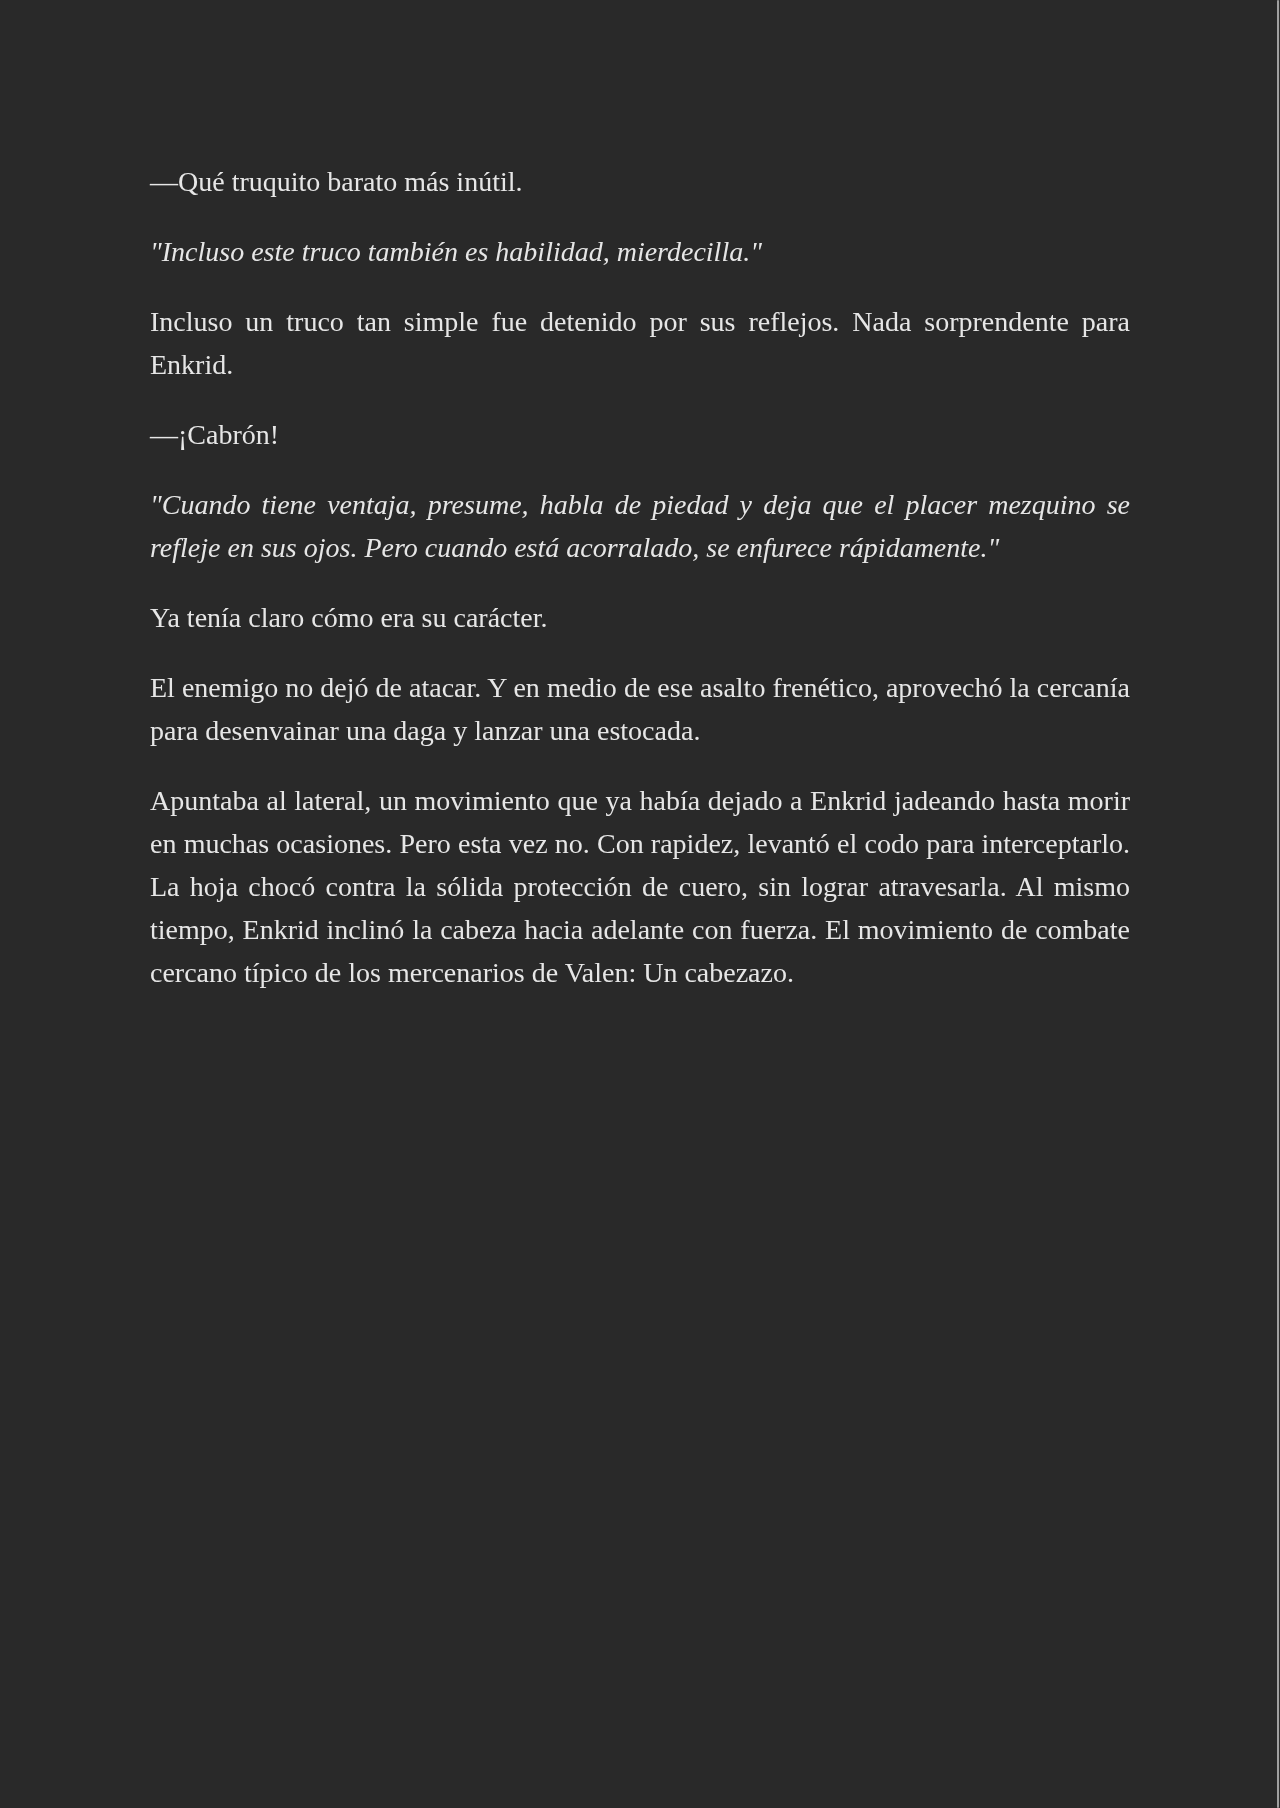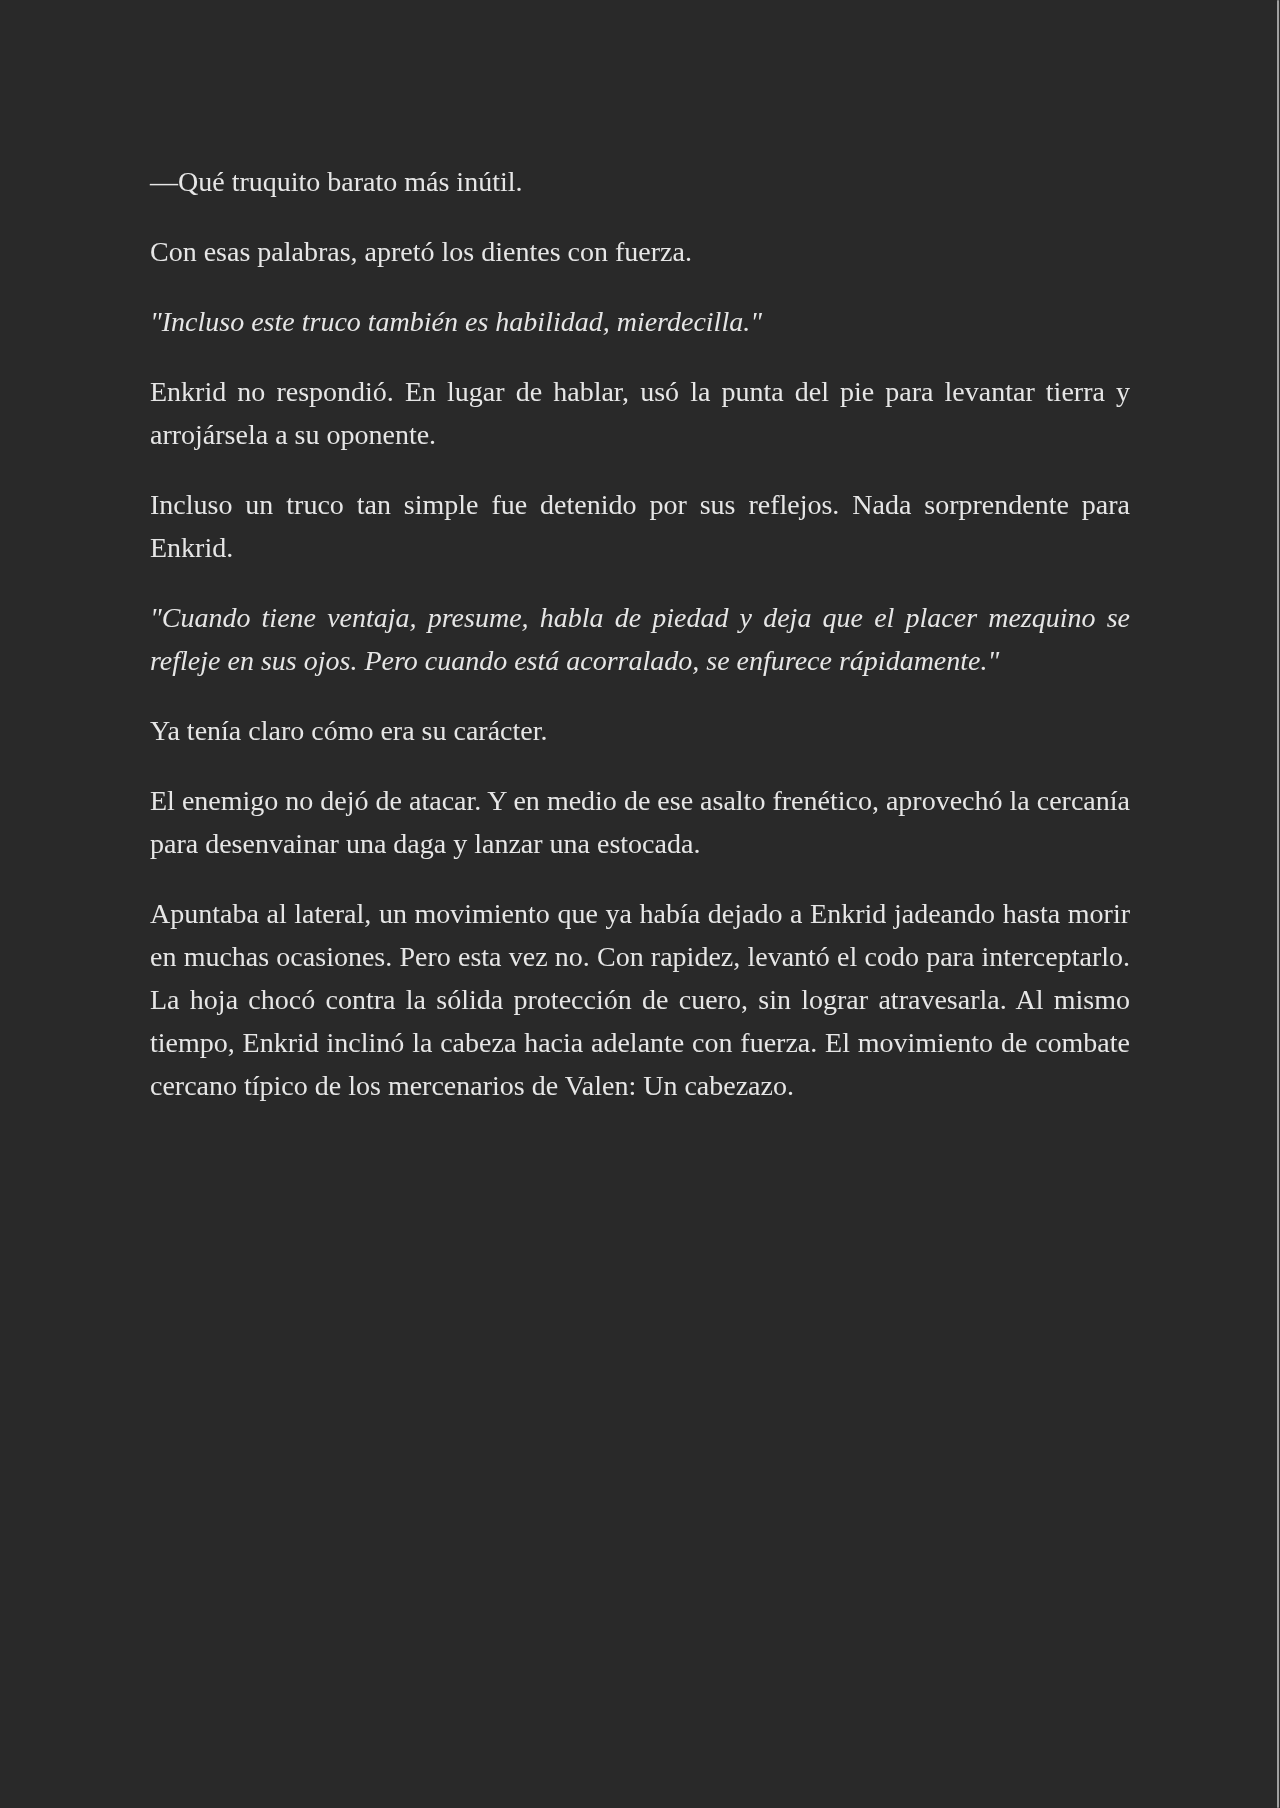--- a/index.html
+++ b/index.html
@@ -54,24 +54,23 @@
     background: #a0a0a0;
     border-radius: 1px;
   }
 </style>
 </head>
 <body>
 
 <main class="reader-page">
   <article class="chapter-text" id="chapter-text">
       <p class="">—Qué truquito barato más inútil.</p>
-      <p class="">Con esas palabras, apretó los dientes con fuerza.</p>
       <p class="italic">"Incluso este truco también es habilidad, mierdecilla."</p>
-      <p class="">Enkrid no respondió. En lugar de hablar, usó la punta del pie para levantar tierra y arrojársela a su oponente.</p>
       <p class="">Incluso un truco tan simple fue detenido por sus reflejos. Nada sorprendente para Enkrid.</p>
+      <p class="">—¡Cabrón!</p>
       <p class="italic">"Cuando tiene ventaja, presume, habla de piedad y deja que el placer mezquino se refleje en sus ojos. Pero cuando está acorralado, se enfurece rápidamente."</p>
       <p class="">Ya tenía claro cómo era su carácter.</p>
       <p class="">El enemigo no dejó de atacar. Y en medio de ese asalto frenético, aprovechó la cercanía para desenvainar una daga y lanzar una estocada.</p>
       <p class="">Apuntaba al lateral, un movimiento que ya había dejado a Enkrid jadeando hasta morir en muchas ocasiones. Pero esta vez no. Con rapidez, levantó el codo para interceptarlo. La hoja chocó contra la sólida protección de cuero, sin lograr atravesarla. Al mismo tiempo, Enkrid inclinó la cabeza hacia adelante con fuerza. El movimiento de combate cercano típico de los mercenarios de Valen: Un cabezazo.</p>
     </article>
 
   <div class="scrollbar-track">
     <div class="scrollbar-thumb"></div>
   </div>
 </main>

